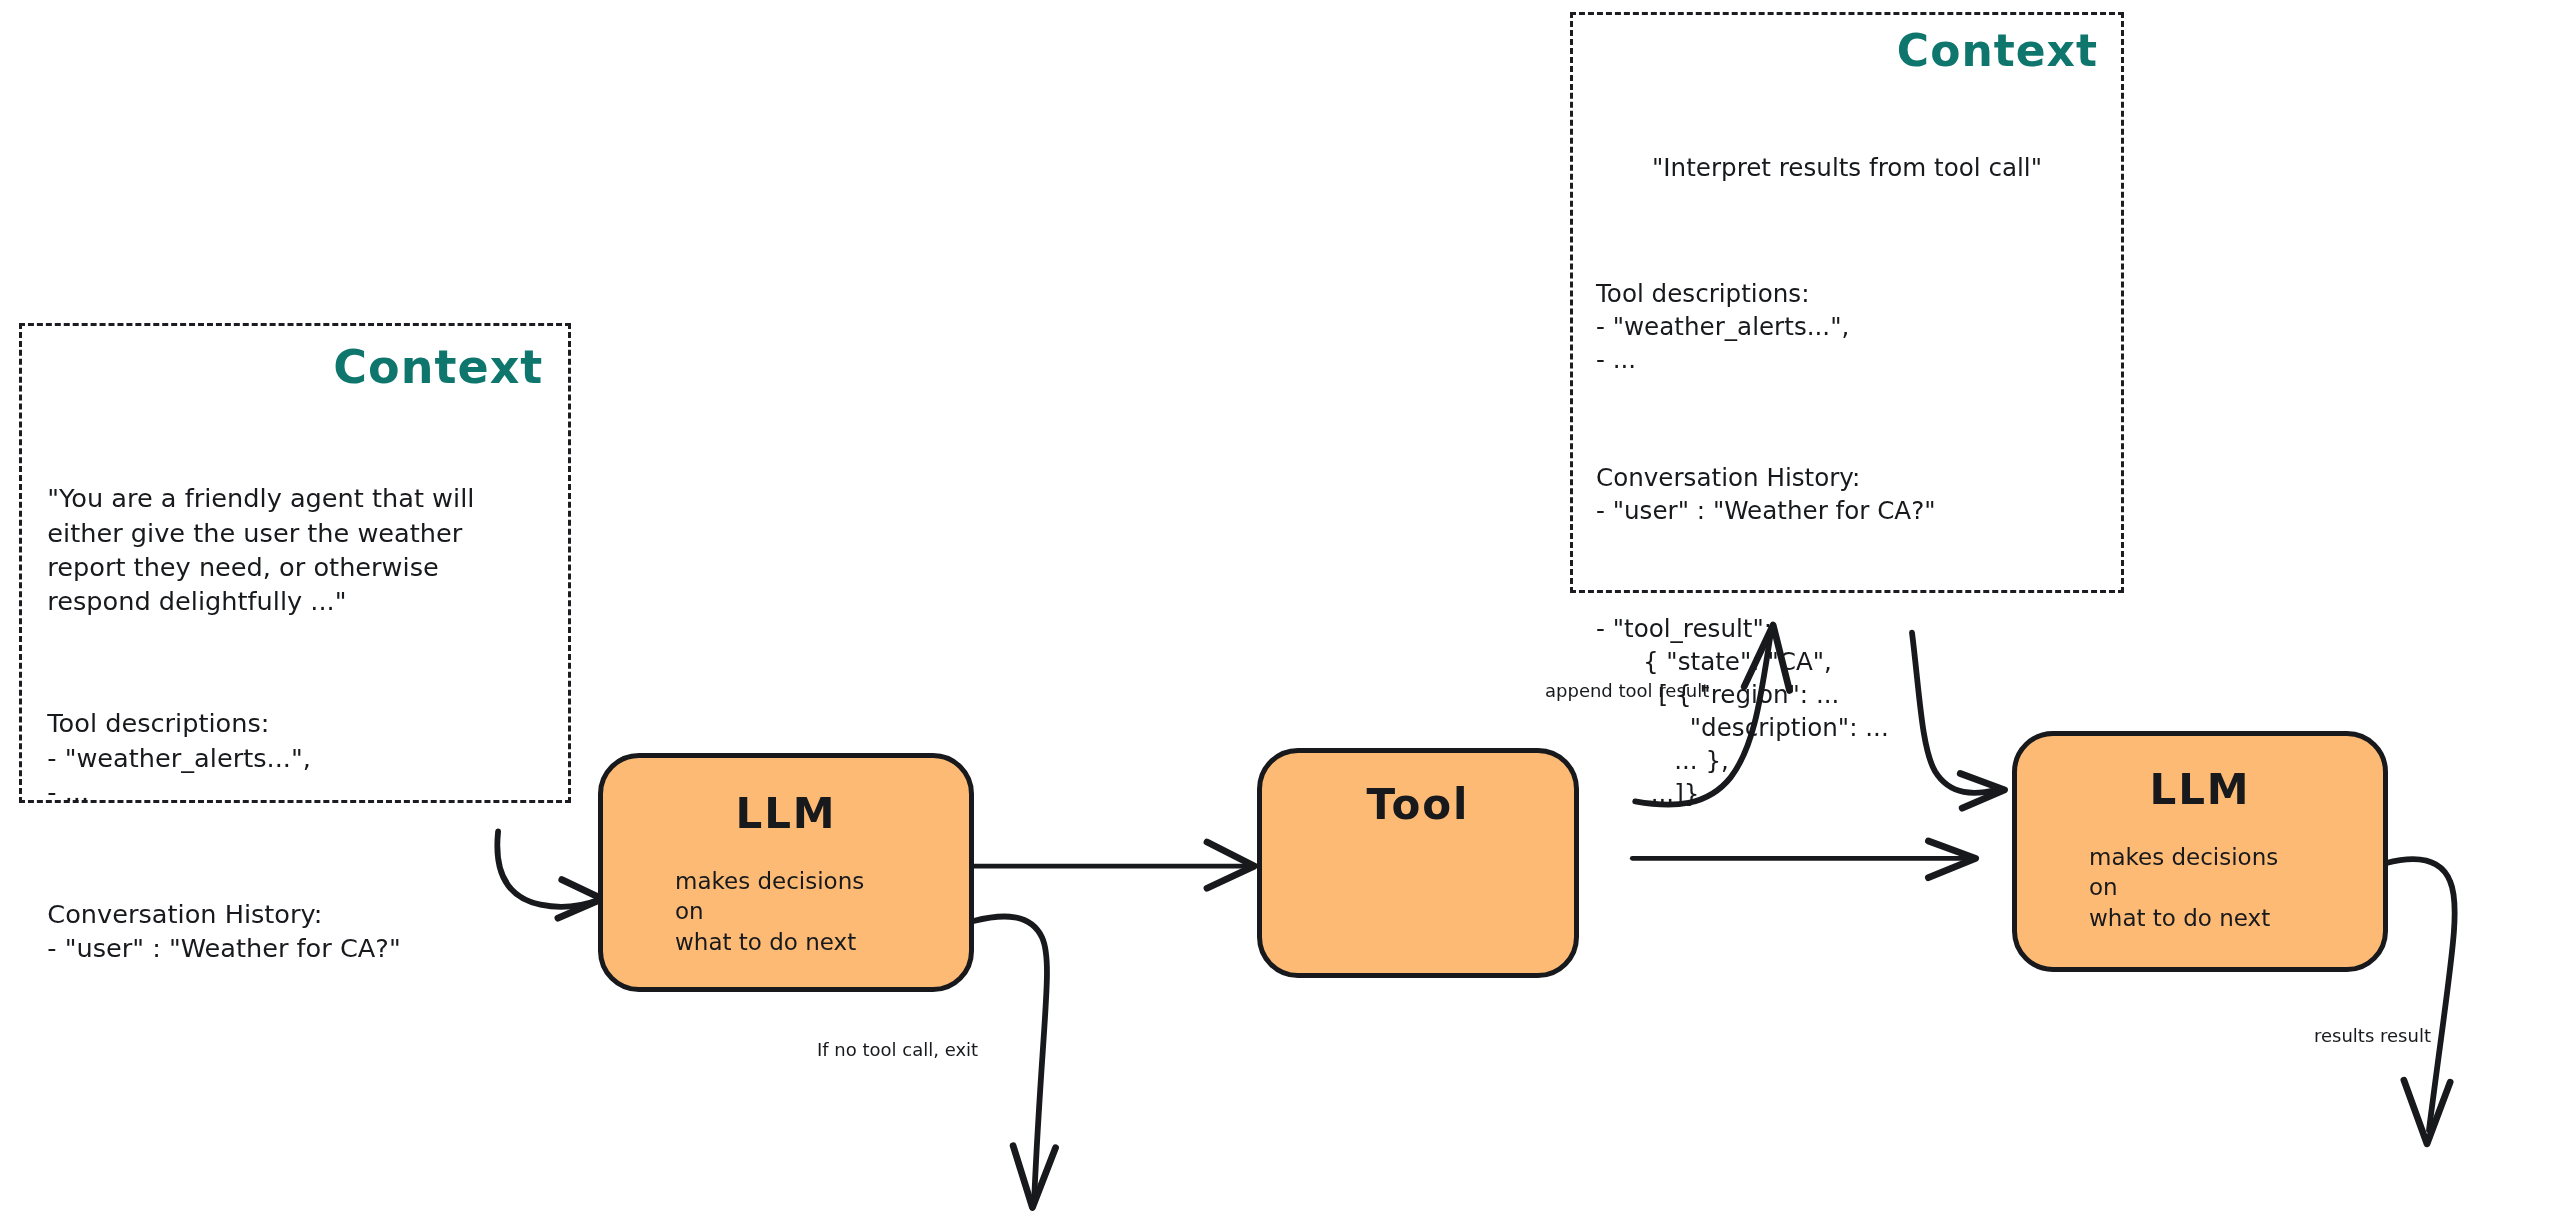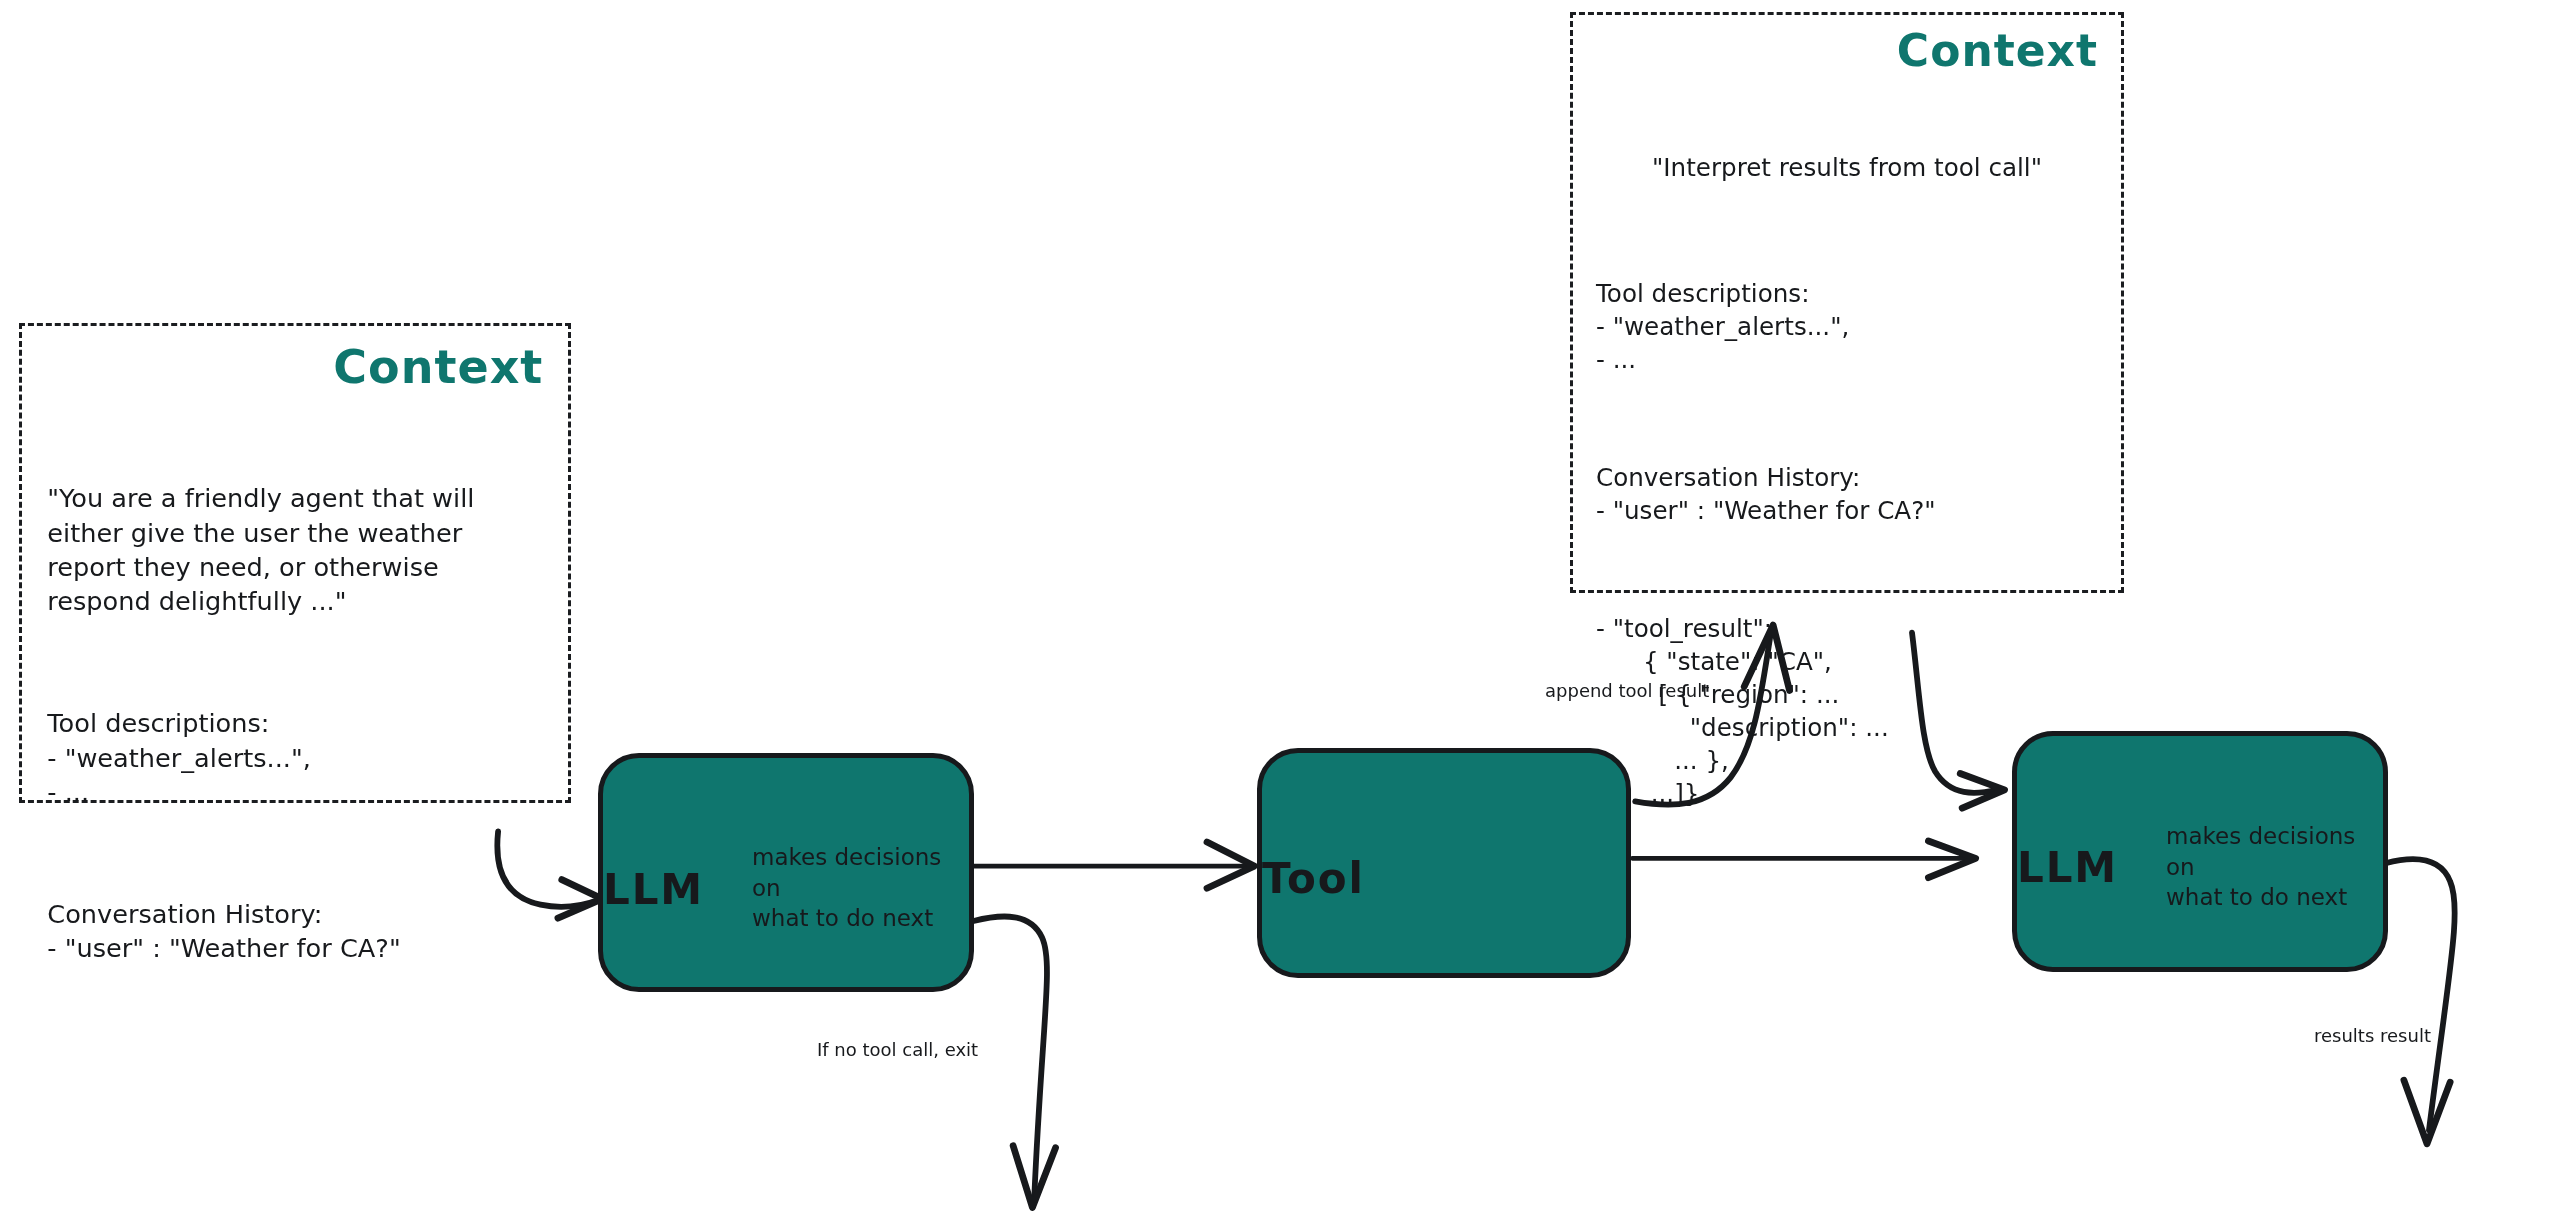--- a/index.html
+++ b/index.html
@@ -62,43 +62,42 @@
   #context-right .context-title { font-size: 44px; margin-bottom: 11.6px; }
   #context-right .context-body { font-size: 24.6px; }
   #context-right .quote-line { text-align: center; margin: 0 0 27px 0; }
 
   
   .node-box {
     position: absolute;
     border: 5.8px solid #17191c;
     border-radius: 41px;
     box-sizing: border-box;
-    background: #0f766e;
+    background: #fdba74;
     display: flex;
-    flex-direction: row;
+    flex-direction: column;
     align-items: center;
-    gap: 48px;
   }
   .node-title {
     font-size: 42px;
     font-weight: 700;
     letter-spacing: 1.9px;
     line-height: 1;
     color: #17191c;
   }
   .node-sub {
     font-size: 23px;
     line-height: 1.32;
     color: #17191c;
     text-align: left;
     white-space: pre-line;
   }
 
   #node-llm-1 { left: 598px;  top: 753px; width: 376px; height: 239px; }
-  #node-tool  { left: 1257px; top: 748px; width: 374px; height: 230px; }
+  #node-tool  { left: 1257px; top: 748px; width: 322px; height: 230px; }
   #node-llm-2 { left: 2012px; top: 731px; width: 376px; height: 241px; }
 
   #node-llm-1 .node-title { margin-top: 35px; }
   #node-llm-1 .node-sub   { margin-top: 31px; width: 222px; }
   #node-tool  .node-title { margin-top: 31px; }
   #node-tool  .node-sub   { margin-top: 31px; width: 232px; }
   #node-llm-2 .node-title { margin-top: 33px; }
   #node-llm-2 .node-sub   { margin-top: 31px; width: 222px; }
 
   

